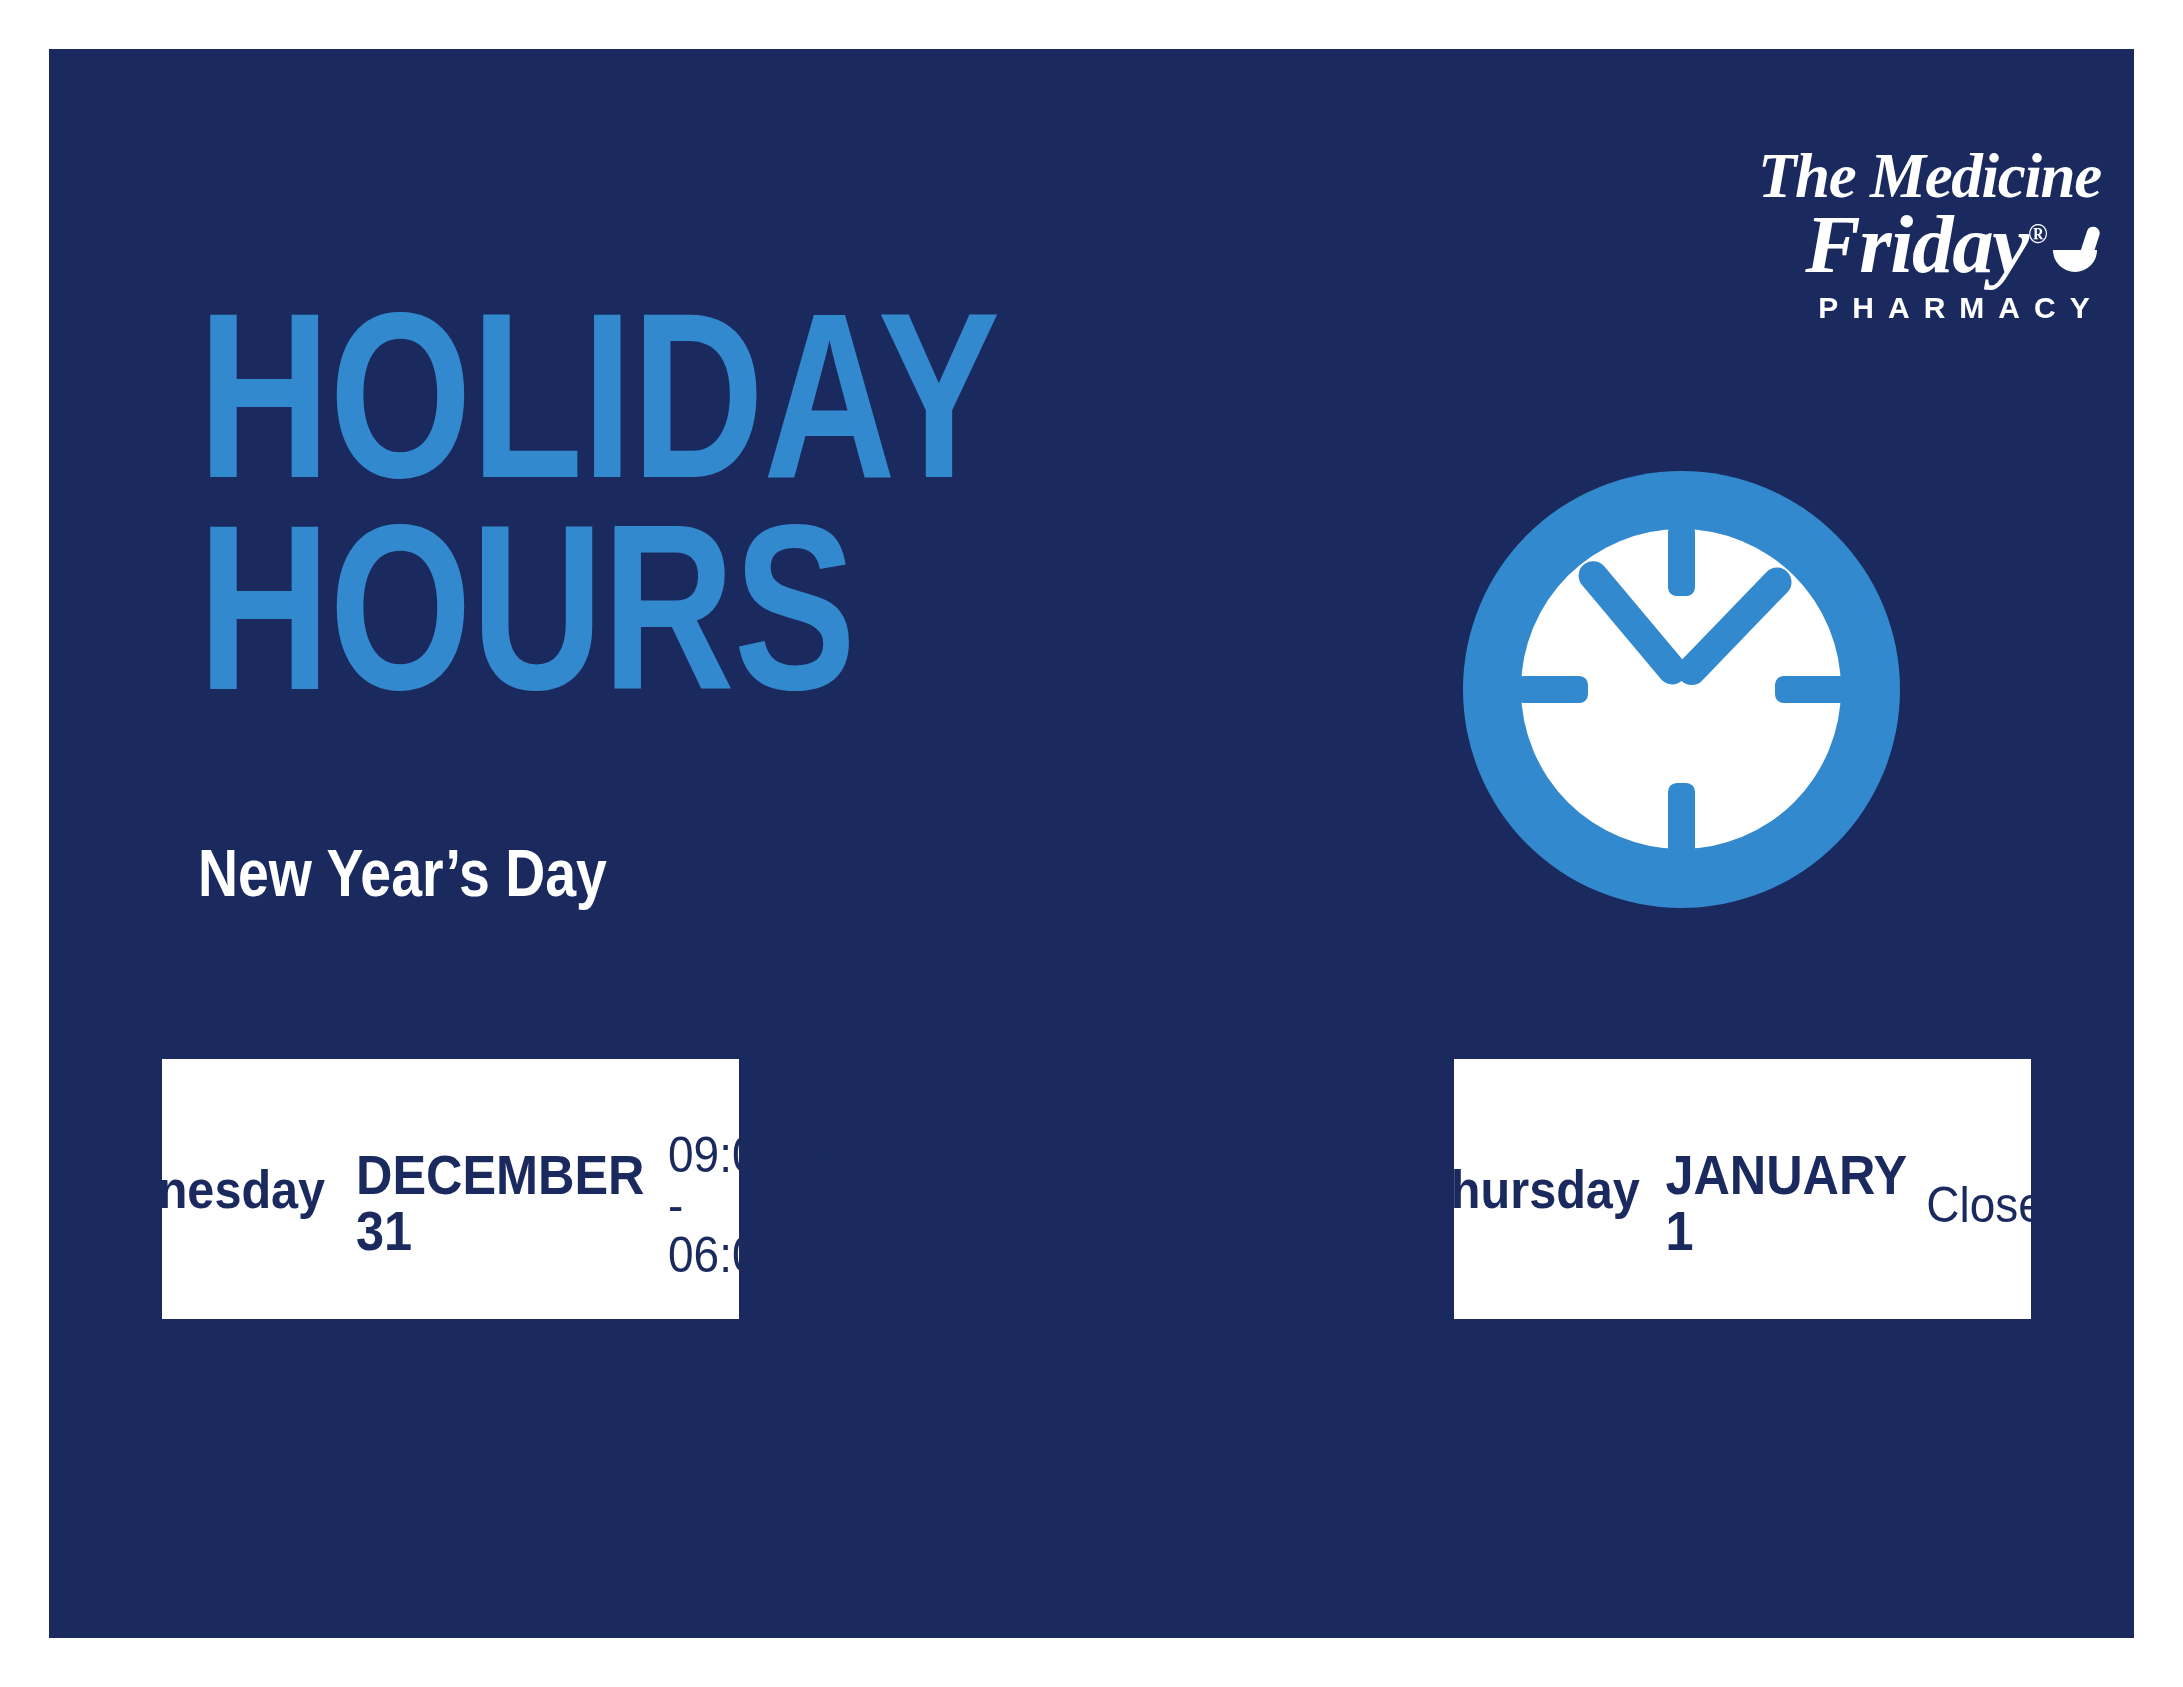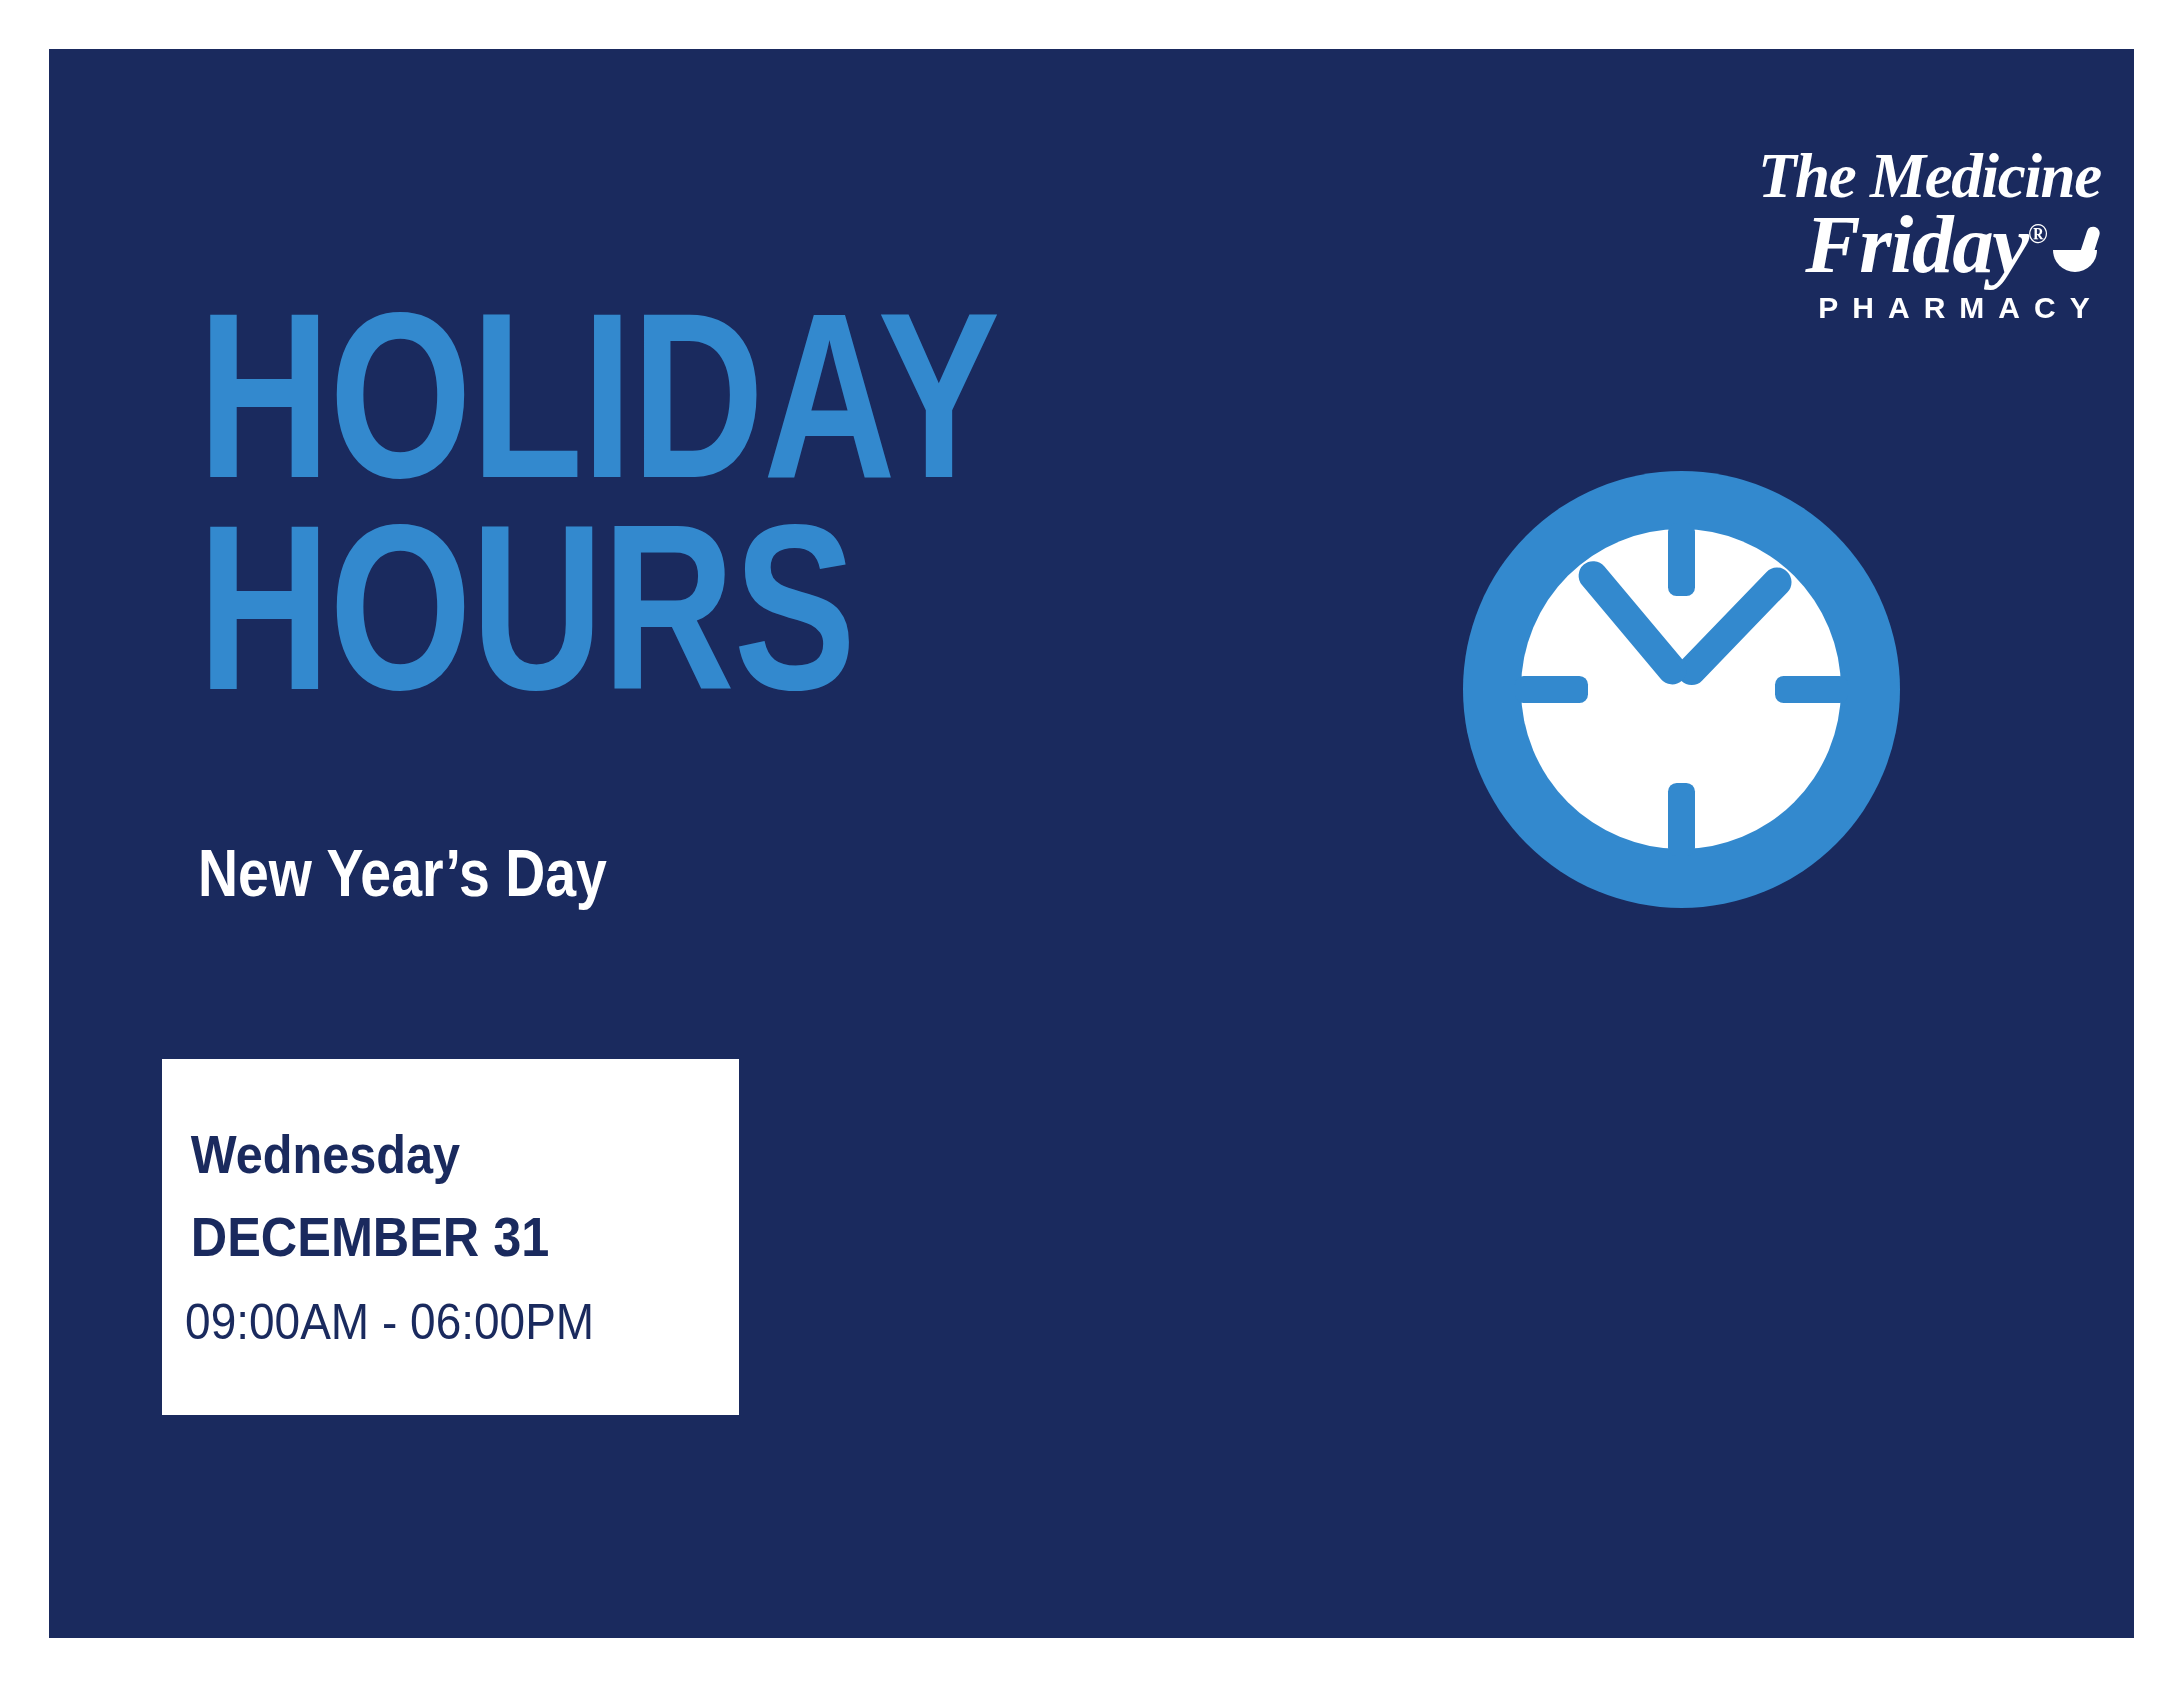--- a/index.html
+++ b/index.html
@@ -57,22 +57,22 @@
   #clock .hand{position:absolute;background:#3389ce;border-radius:16.5px;
       transform-origin:50% 0%;}
   #clock .hourh{left:204px;top:210px;width:29px;height:152px;
       transform:rotate(-136deg);}
   #clock .minh{left:204px;top:210px;width:29px;height:152px;
       transform:rotate(140deg);}
 
   
   #cards{position:absolute;left:162px;top:1059px;width:1869px;height:356px;
          display:flex;justify-content:space-between;}
-  .card{width:577px;height:356px;background:#ffffff;box-sizing:border-box;
-        display:flex;flex-direction:column;
+  .card{width:577px;height:260px;background:#ffffff;box-sizing:border-box;
+        display:flex;flex-direction:row;align-items:center;
         justify-content:center;}
   .c-day{color:#1a2a5e;font-weight:700;font-size:54px;line-height:1;
          transform:scaleX(0.90);}
   .c-date{color:#1a2a5e;font-weight:700;font-size:56px;line-height:1;
           margin-top:28px;transform:scaleX(0.90);}
   .c-hours{color:#1a2a5e;font-weight:400;font-size:50px;line-height:1;
            margin-top:32px;transform:scaleX(0.92);}
 </style>
 </head>
 <body>
@@ -104,15 +104,20 @@
     <div class="hand hourh"></div>
     <div class="hand minh"></div>
   </div>
 
   <div id="cards">
     <div class="card">
       <div class="c-day">Wednesday</div>
       <div class="c-date">DECEMBER 31</div>
       <div class="c-hours">09:00AM - 06:00PM</div>
     </div>
+    <div class="card">
+      <div class="c-day">Thursday</div>
+      <div class="c-date">JANUARY 1</div>
+      <div class="c-hours">Closed</div>
+    </div>
   </div>
 </div>
 
 
 </body></html>

